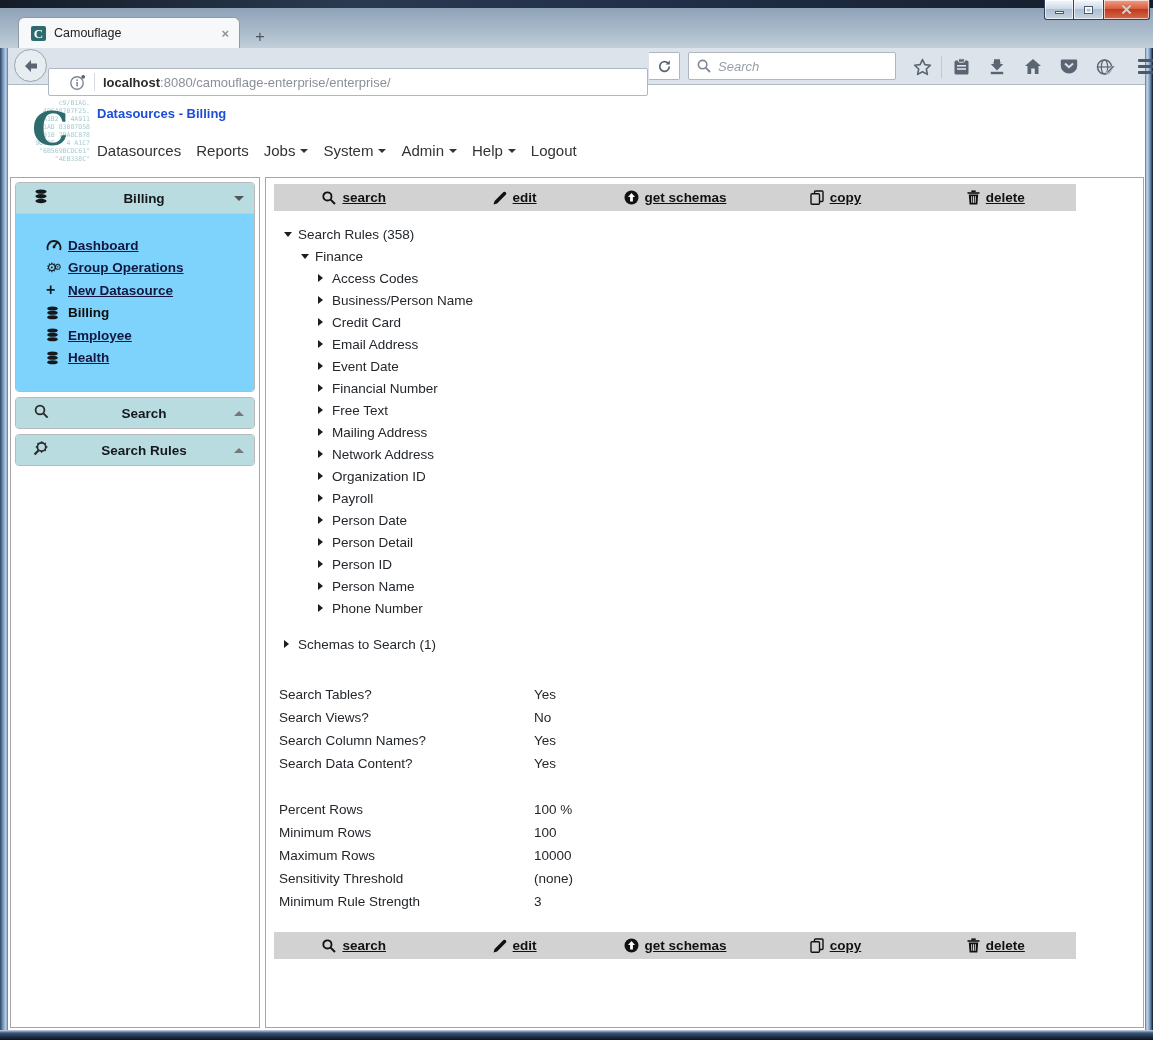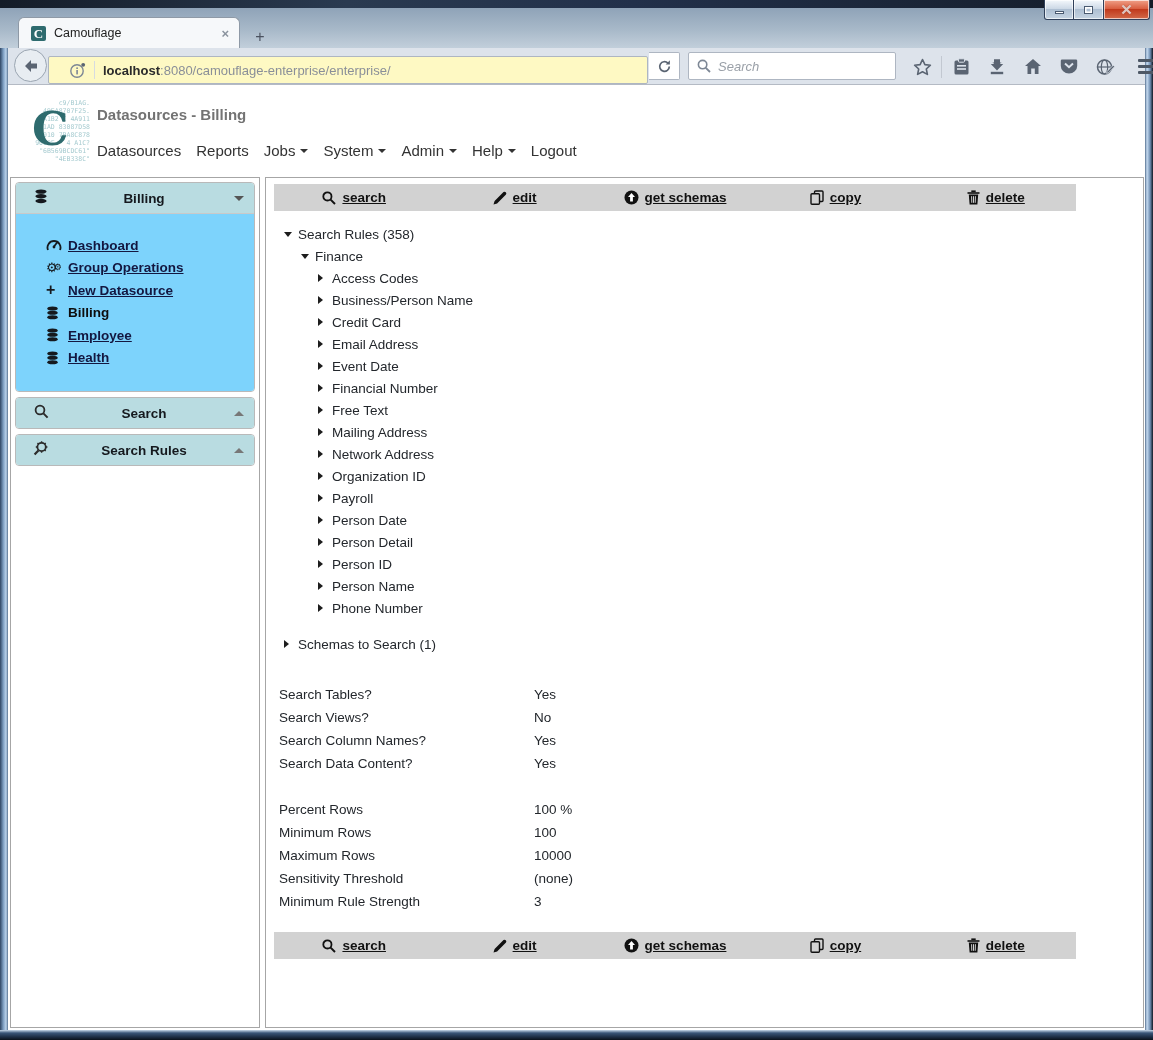--- a/index.html
+++ b/index.html
@@ -42,21 +42,21 @@
   .tab-title { font-size:12.5px; color:#222; flex:1; }
   .tab-close { color:#8a939e; font-size:13px; font-weight:bold; cursor:pointer; padding:0 2px; }
   .newtab { position:absolute; left:248px; top:28px; width:24px; height:18px; color:#4b5260;
     font-size:16px; text-align:center; line-height:17px; cursor:pointer; z-index:5; }
   
   .chrome-bar { position:absolute; left:8px; top:48px; width:1137px; height:37px;
     background:#dde3eb; border-bottom:1px solid #b4bac4; z-index:4; }
   .back-btn { position:absolute; left:6px; top:1px; width:33px; height:33px; border-radius:50%;
     background:#e8edf2; border:1px solid #9aa5b1; display:flex; align-items:center;
     justify-content:center; z-index:6; cursor:pointer; }
-  .url-bar { position:absolute; left:40px; top:8px; width:600px; height:28px; background:#fef9c3;
+  .url-bar { position:absolute; left:40px; top:20px; width:600px; height:28px; background:#ffffff;
     border:1px solid #aeb6c2; border-radius:2px; display:flex; align-items:center;
     padding-left:20px; cursor:text; }
   .url-text { font-size:13px; margin-left:8px; white-space:nowrap; overflow:hidden; }
   .url-host { color:#2b2b2b; }
   .url-rest { color:#8a8f98; }
   .url-sep { width:1px; height:18px; background:#d7dbe1; margin-left:8px; }
   .reload-btn { position:absolute; left:641px; top:4px; width:31px; height:28px; background:#fff;
     border:1px solid #aeb6c2; border-left:none; border-radius:0 2px 2px 0; display:flex;
     align-items:center; justify-content:center; cursor:pointer; }
   .search-bar { position:absolute; left:680px; top:4px; width:208px; height:28px; background:#fff;
@@ -72,22 +72,22 @@
     justify-content:center; gap:3px; cursor:pointer; margin-left:4px; }
   .menu-btn i { display:block; width:17px; height:3px; background:#4d5866; border-radius:1px; }
   
   .page { position:absolute; left:8px; top:85px; width:1137px; height:945px; background:#fff; }
   .logo { position:absolute; left:8px; top:12px; width:76px; height:68px; }
   .logo-hex { position:absolute; right:2px; top:2px; text-align:right;
     font-family:"DejaVu Sans Mono", monospace; font-size:6.5px; line-height:8px;
     color:#a6cbd0; letter-spacing:0; white-space:pre; }
   .logo-c { position:absolute; left:16px; top:6px; font-family:"DejaVu Serif", serif;
     font-weight:bold; font-size:46px; line-height:52px; color:#2e6b6e; }
-  .page-title { position:absolute; left:89px; top:21px; font-size:15px; font-weight:bold;
-    color:#737373; }
+  .page-title { position:absolute; left:89px; top:21px; font-size:13px; font-weight:bold;
+    color:#1d4ed8; }
   .app-nav { position:absolute; left:89px; top:57px; display:flex; gap:15px; align-items:center; }
   .app-nav .nav-item { font-size:15px; color:#333; cursor:pointer; display:flex;
     align-items:center; gap:5px; }
   .caret-down { width:0; height:0; border-left:4px solid transparent;
     border-right:4px solid transparent; border-top:4px solid #333; display:inline-block; }
   
   .sidebar { position:absolute; left:2px; top:92px; width:250px; bottom:2px;
     border:1px solid #a6a6a6; background:#fff; padding:4px; }
   .acc-panel { border:1px solid #b9b9b9; border-radius:4px; margin-bottom:5px; overflow:hidden;text-align:center; }
   .acc-head { height:30px; background:#b9dce1; display:flex; align-items:center;

